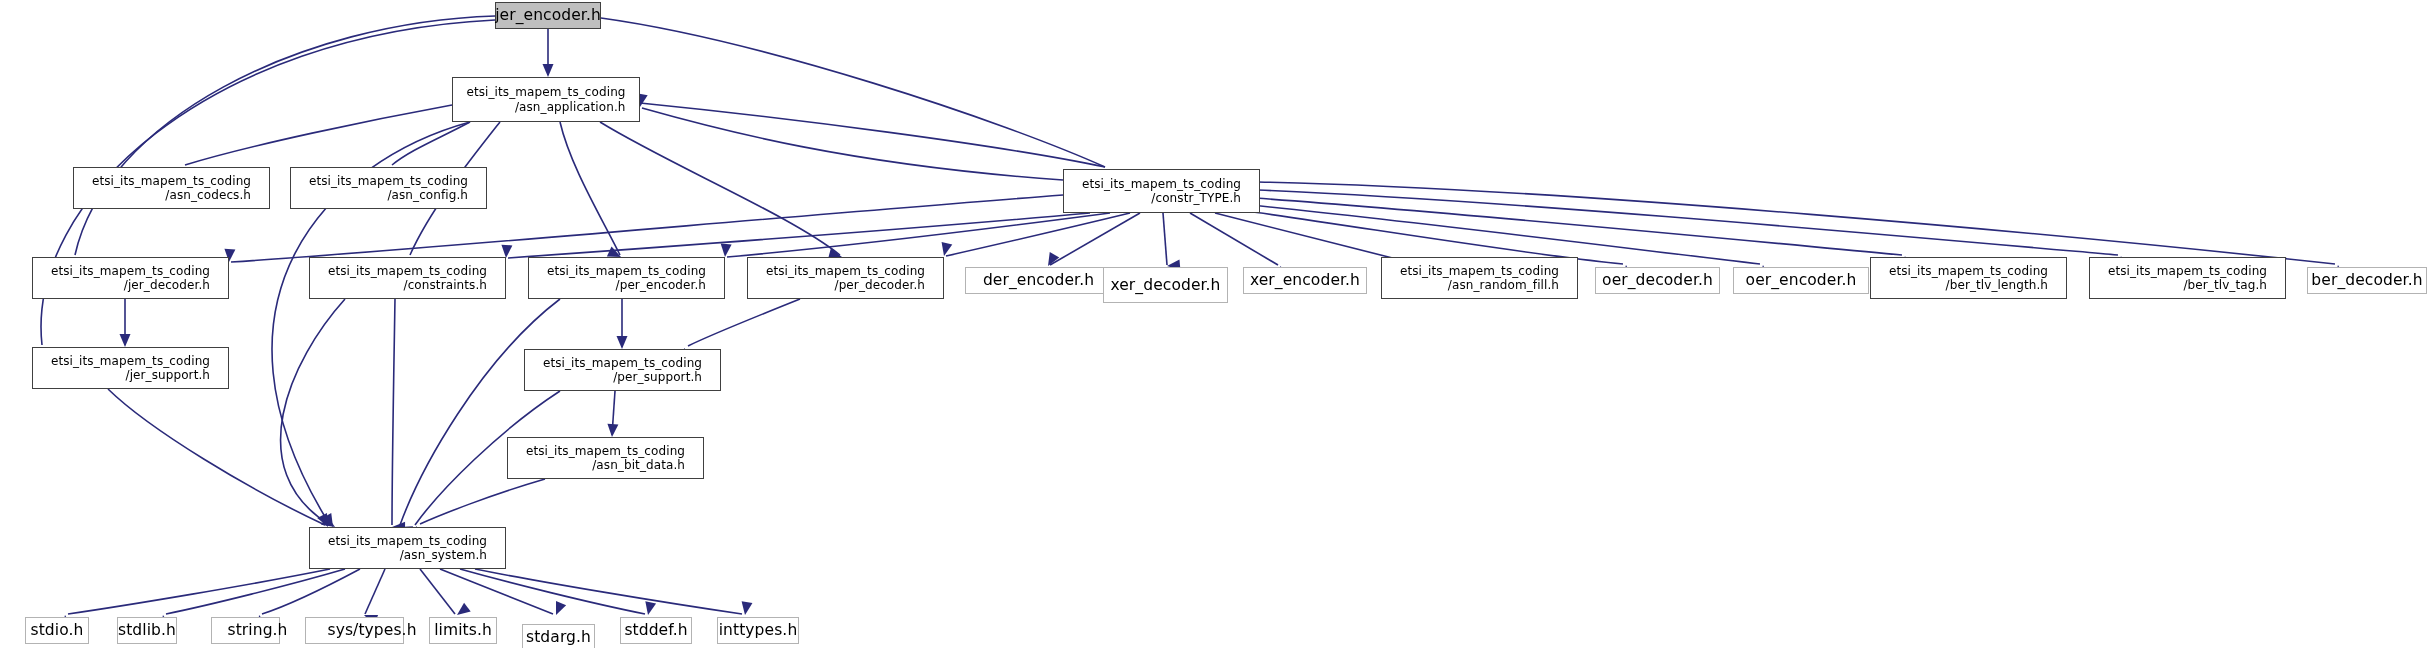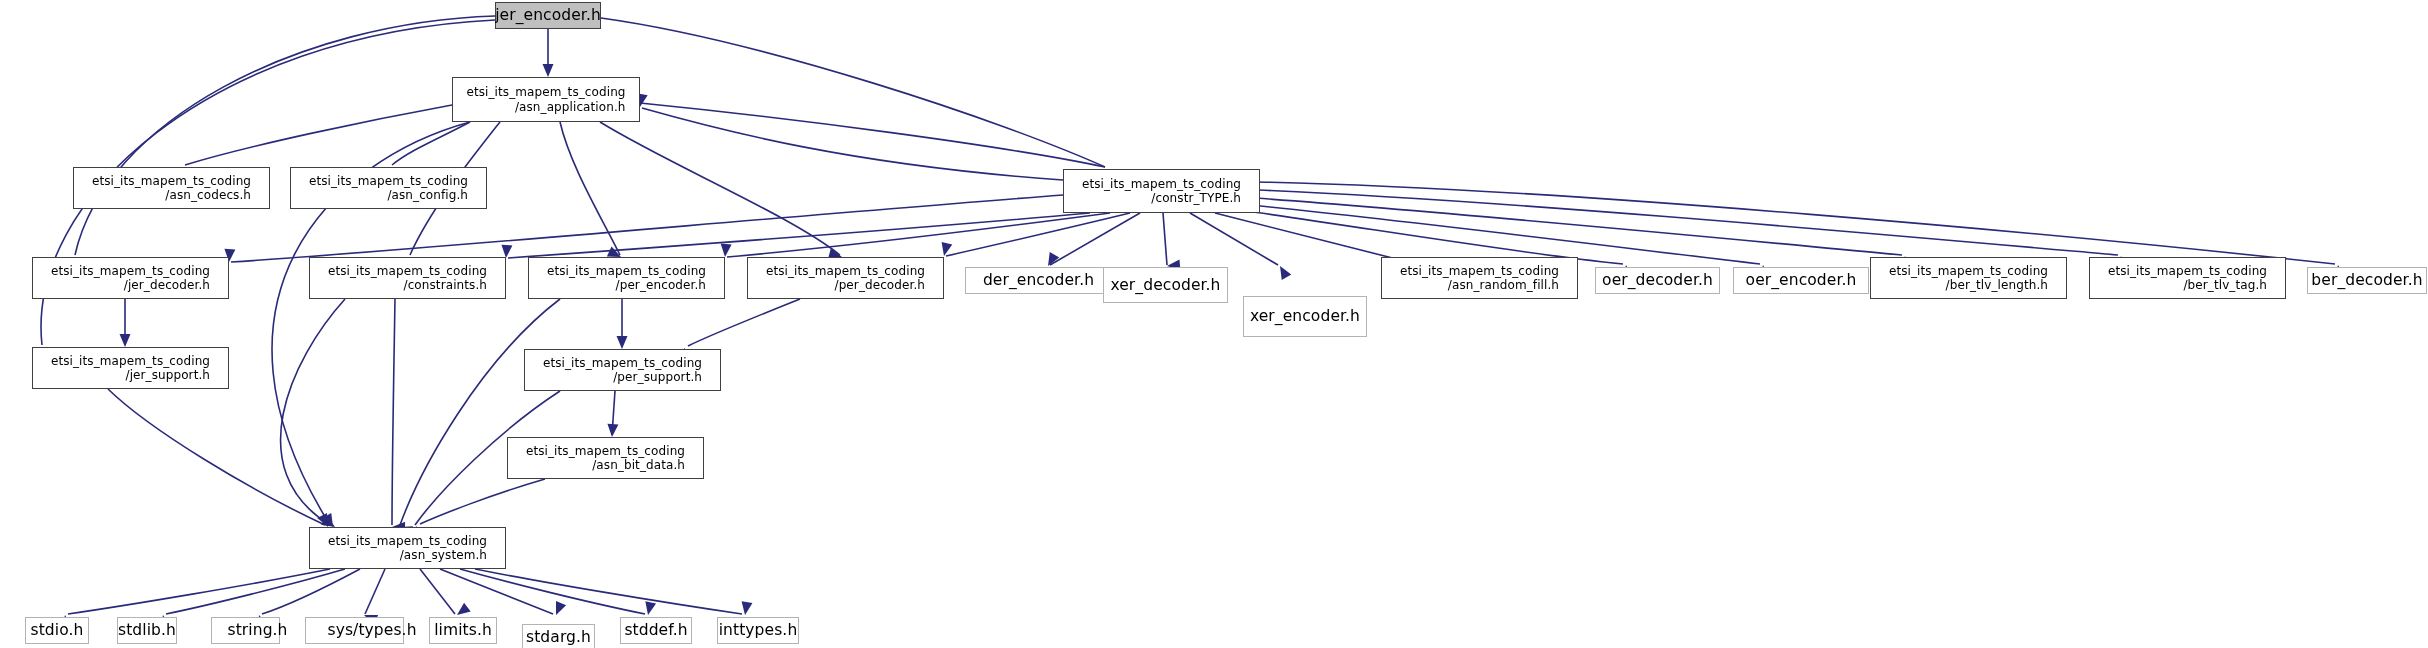--- a/index.html
+++ b/index.html
@@ -142,21 +142,21 @@
       <div class="node box" style="left: 32px; top: 257px; width: 197px; height: 42px;"><span class="lbl">etsi_its_mapem_ts_coding
 /jer_decoder.h</span></div>
       <div class="node box" style="left: 309px; top: 257px; width: 197px; height: 42px;"><span class="lbl">etsi_its_mapem_ts_coding
 /constraints.h</span></div>
       <div class="node box" style="left: 528px; top: 257px; width: 197px; height: 42px;"><span class="lbl">etsi_its_mapem_ts_coding
 /per_encoder.h</span></div>
       <div class="node box" style="left: 747px; top: 257px; width: 197px; height: 42px;"><span class="lbl">etsi_its_mapem_ts_coding
 /per_decoder.h</span></div>
       <div class="node plain" style="left: 965px; top: 267px; width: 147px; height: 27px;"><span class="lbl">der_encoder.h</span></div>
       <div class="node plain" style="left: 1103px; top: 267px; width: 125px; height: 36px;"><span class="lbl">xer_decoder.h</span></div>
-      <div class="node plain" style="left: 1243px; top: 267px; width: 124px; height: 41px; margin-top: 29px;"><span class="lbl">xer_encoder.h</span></div>
+      <div class="node plain" style="left: 1243px; top: 267px; width: 124px; height: 27px;"><span class="lbl">xer_encoder.h</span></div>
       <div class="node box" style="left: 1381px; top: 257px; width: 197px; height: 42px;"><span class="lbl">etsi_its_mapem_ts_coding
 /asn_random_fill.h</span></div>
       <div class="node plain" style="left: 1595px; top: 267px; width: 125px; height: 27px;"><span class="lbl">oer_decoder.h</span></div>
       <div class="node plain" style="left: 1733px; top: 267px; width: 136px; height: 27px;"><span class="lbl">oer_encoder.h</span></div>
       <div class="node box" style="left: 1870px; top: 257px; width: 197px; height: 42px;"><span class="lbl">etsi_its_mapem_ts_coding
 /ber_tlv_length.h</span></div>
       <div class="node box" style="left: 2089px; top: 257px; width: 197px; height: 42px;"><span class="lbl">etsi_its_mapem_ts_coding
 /ber_tlv_tag.h</span></div>
       <div class="node plain" style="left: 2307px; top: 267px; width: 120px; height: 27px;"><span class="lbl">ber_decoder.h</span></div>
       <div class="node box" style="left: 32px; top: 347px; width: 197px; height: 42px;"><span class="lbl">etsi_its_mapem_ts_coding

